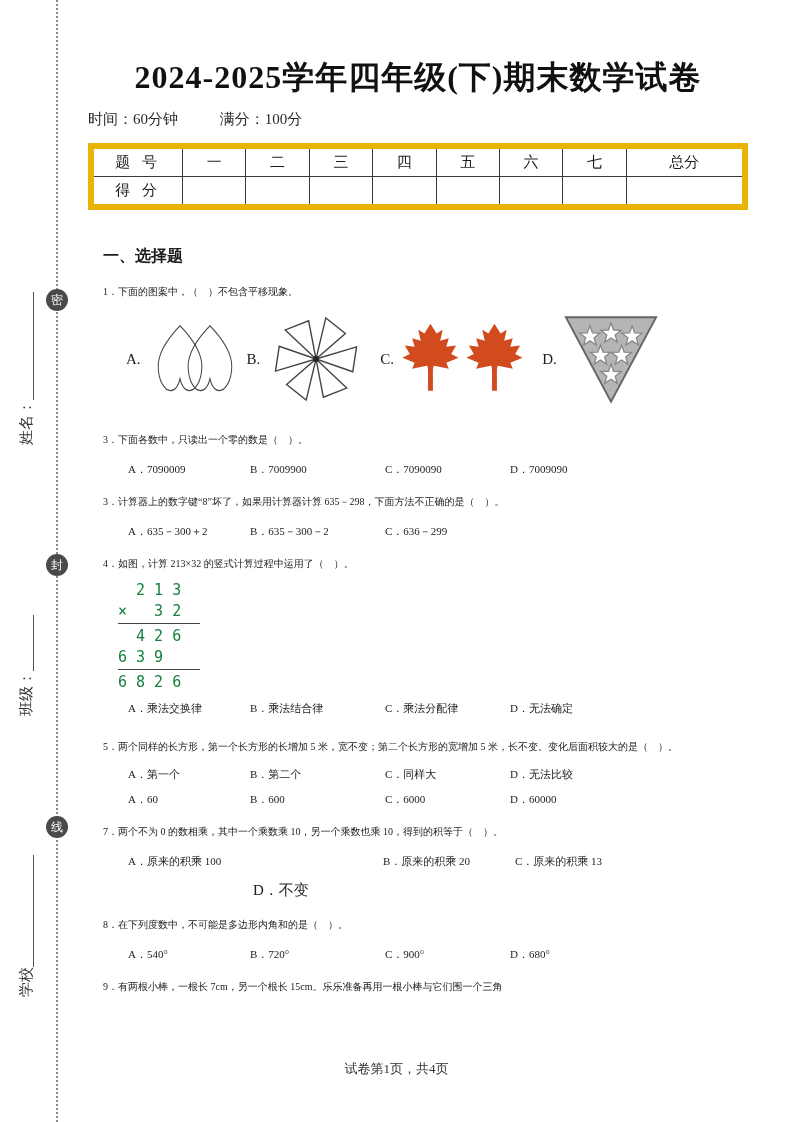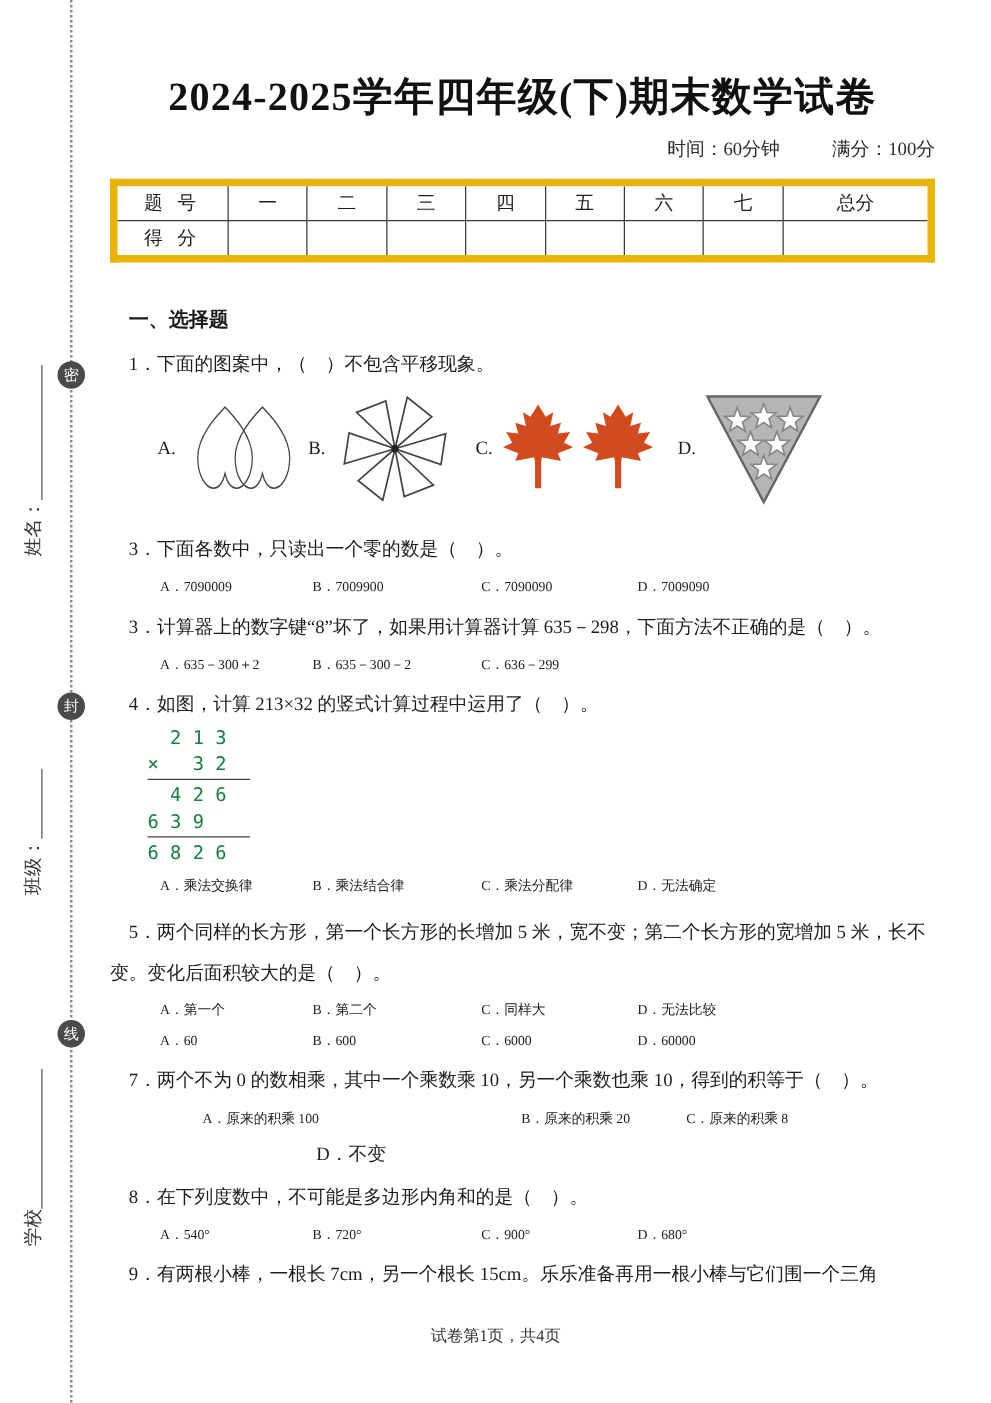--- a/index.html
+++ b/index.html
@@ -13,35 +13,35 @@
     border-left:2px dotted #8a8a8a;}
   .seal-badge{position:absolute;left:46px;width:22px;height:22px;border-radius:50%;
     background:#4a4a4a;color:#fff;font-size:12px;line-height:22px;text-align:center;z-index:2;}
   .vlabel{position:absolute;height:22px;display:flex;align-items:center;
     font-size:15px;color:#333;transform:rotate(-90deg);white-space:nowrap;}
   .vlabel .blank{display:inline-block;height:14px;border-bottom:1.5px solid #555;}
   
   .page-content{position:absolute;left:88px;top:0;width:660px;}
   .paper-title{margin-top:56px;text-align:center;font-size:32px;font-weight:bold;
     letter-spacing:1px;color:#111;}
-  .meta-line{margin-top:10px;text-align:right;font-size:15px;color:#2a2a2a;}
+  .meta-line{margin-top:10px;text-align:left;font-size:15px;color:#2a2a2a;}
   .meta-line .gap{margin-left:38px;}
   table.score{margin-top:14px;border-collapse:collapse;width:100%;
     border:6px solid #eab308;font-size:15px;}
   table.score td{border:1px solid #3a3a3a;height:27px;text-align:center;padding:0 2px;}
   table.score td.lab{width:84px;letter-spacing:4px;}
   .sec-heading{margin-top:36px;font-size:16px;font-weight:bold;padding-left:15px;}
-  .q{font-size:15px;line-height:24px;margin-top:13px;text-indent:15px;}
+  .q{font-size:10px;line-height:24px;margin-top:13px;text-indent:15px;}
   .q5{line-height:33px;margin-top:14px;}
   .opts{display:flex;padding-left:40px;font-size:11px;margin-top:10px;}
   .opts .oA{width:122px;}
   .opts .oB{width:135px;}
   .opts .oC{width:125px;}
   .opts .oD{flex:1;}
-  .opts7 .oA{width:255px;margin-left:34px;}
+  .opts7 .oA{width:255px;}
   .opts7 .oB{width:132px;}
   .opts-d{padding-left:165px;font-size:15px;margin-top:12px;}
   
   .figs{margin-top:6px;height:98px;display:flex;align-items:center;padding-left:38px;}
   .figs .flab{font-size:15px;margin-right:6px;}
   .fig{margin-right:14px;display:flex;align-items:center;}
   
   .mult{margin-top:4px;margin-left:30px;width:82px;
     font-family:"DejaVu Sans Mono","Liberation Mono",monospace;
     font-size:15px;line-height:21px;color:#15803d;}
@@ -199,21 +199,21 @@
     <span class="oA">A．60</span>
     <span class="oB">B．600</span>
     <span class="oC">C．6000</span>
     <span class="oD">D．60000</span>
   </div>
 
   <div class="q">7．两个不为 0 的数相乘，其中一个乘数乘 10，另一个乘数也乘 10，得到的积等于（　）。</div>
   <div class="opts opts7">
     <span class="oA">A．原来的积乘 100</span>
     <span class="oB">B．原来的积乘 20</span>
-    <span class="oD">C．原来的积乘 8</span>
+    <span class="oD">C．原来的积乘 13</span>
   </div>
   <div class="opts-d">
     <span>D．不变</span>
   </div>
 
   <div class="q">8．在下列度数中，不可能是多边形内角和的是（　）。</div>
   <div class="opts">
     <span class="oA">A．540°</span>
     <span class="oB">B．720°</span>
     <span class="oC">C．900°</span>

